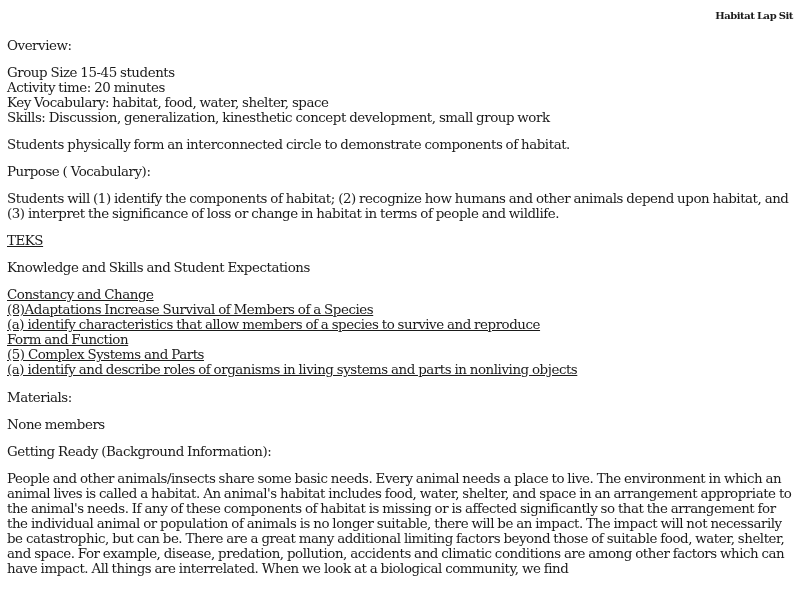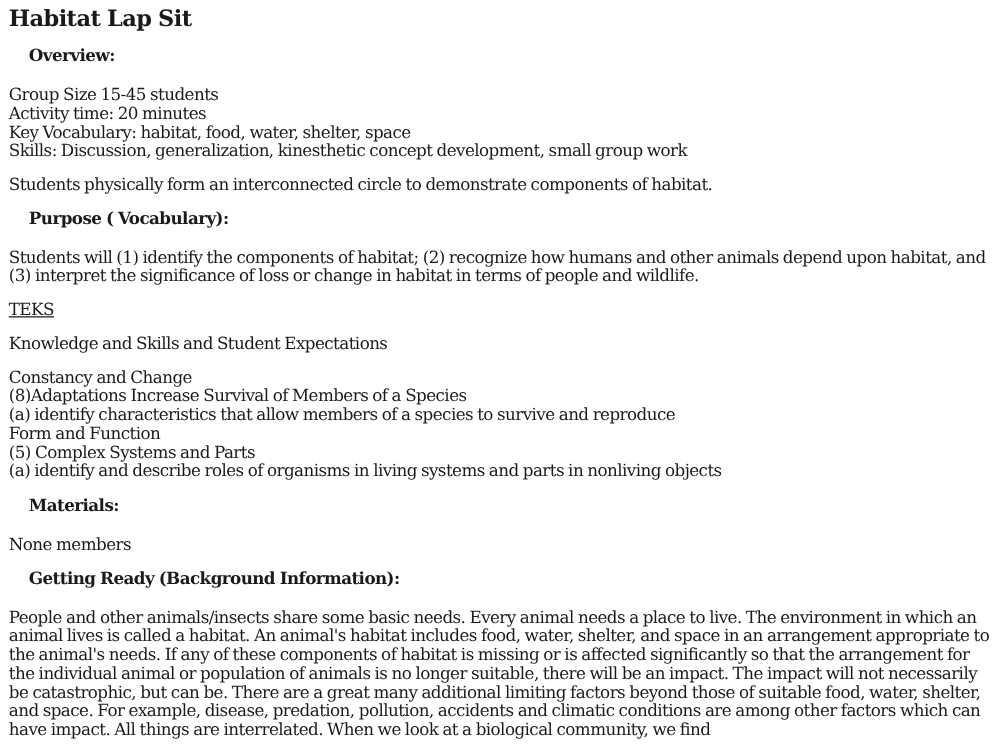--- a/index.html
+++ b/index.html
@@ -7,24 +7,24 @@
     width: 800px; height: 600px; overflow: hidden;
     font-family: "DejaVu Serif", serif;
     font-size: 13.4px;
     color: #1a1a1a;
     line-height: 15px;
     letter-spacing: -0.45px;
     word-spacing: -0.5px;
   }
   .page { position: relative; padding: 0 7px; }
   .title {
-    text-align: left; font-weight: bold; font-size: 18px;
+    text-align: right; font-weight: bold; font-size: 10px;
     margin: 0; padding-top: 7px; line-height: 18px;
   }
-  .heading { font-weight: bold; margin: 16px; }
+  .heading { font-weight: normal; margin: 0; }
   p { margin: 0; }
   .lines div { white-space: nowrap; }
   .bodytext { width: 790px; }
 </style>
 </head>
 <body>
 
 <div class="page">
   <h1 class="title">Habitat Lap Sit</h1>
 
@@ -34,21 +34,21 @@
     <div>Activity time: 20 minutes</div>
     <div>Key Vocabulary: habitat, food, water, shelter, space</div>
     <div>Skills: Discussion, generalization, kinesthetic concept development, small group work</div>
   </div>
   <p style="margin-top:12px;">Students physically form an interconnected circle to demonstrate components of habitat.</p>
 
   <p class="heading" style="margin-top:12px;">Purpose ( Vocabulary):</p>
   <p class="bodytext" style="margin-top:12px;">Students will (1) identify the components of habitat; (2) recognize how humans and other animals depend upon habitat, and (3) interpret the significance of loss or change in habitat in terms of people and wildlife.</p>
   <p style="margin-top:12px;text-decoration:underline;">TEKS</p>
   <p style="margin-top:12px;">Knowledge and Skills and Student Expectations</p>
-  <div class="lines" style="margin-top:12px;">
+  <div class="lines" style="margin-top:12px;text-decoration:underline;">
     <div>Constancy and Change</div>
     <div>(8)Adaptations Increase Survival of Members of a Species</div>
     <div>(a) identify characteristics that allow members of a species to survive and reproduce</div>
     <div>Form and Function</div>
     <div>(5) Complex Systems and Parts</div>
     <div>(a) identify and describe roles of organisms in living systems and parts in nonliving objects</div>
   </div>
 
   <p class="heading" style="margin-top:13px;">Materials:</p>
   <p style="margin-top:12px;">None members</p>

